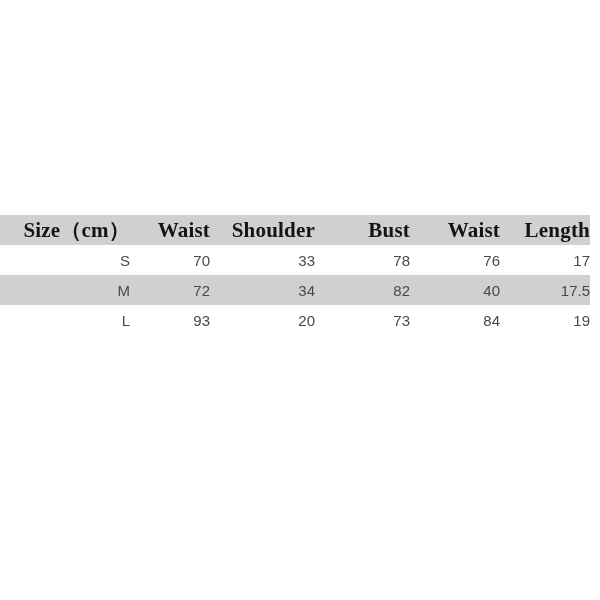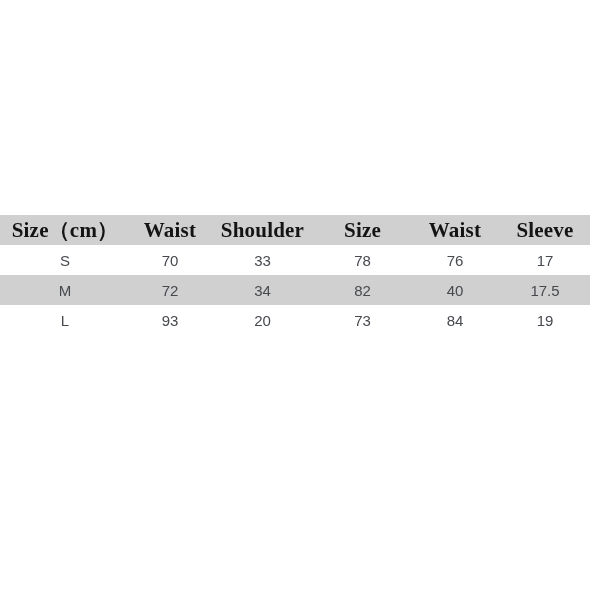--- a/index.html
+++ b/index.html
@@ -33,21 +33,21 @@
   }
 
   #size-table tr {
     height: 30px;
   }
 
   #size-table th,
   #size-table td {
     padding: 0;
     margin: 0;
-    text-align: center;
+    text-align: right;
     vertical-align: middle;
     border: none;
   }
 
   
   .head-row {
     height: 52px;
     background: #d0d0d0;
   }
   .head-row th {
@@ -90,23 +90,23 @@
       <col class="col-bust">
       <col class="col-waist">
       <col class="col-sleeve">
     </colgroup>
 
     <thead>
       <tr class="head-row">
         <th>Size（cm）</th>
         <th>Waist</th>
         <th>Shoulder</th>
-        <th>Size</th>
+        <th>Bust</th>
         <th>Waist</th>
-        <th>Sleeve</th>
+        <th>Length</th>
       </tr>
     </thead>
 
     <tbody>
       <tr class="body-row row-light">
         <td>S</td>
         <td>70</td>
         <td>33</td>
         <td>78</td>
         <td>76</td>

